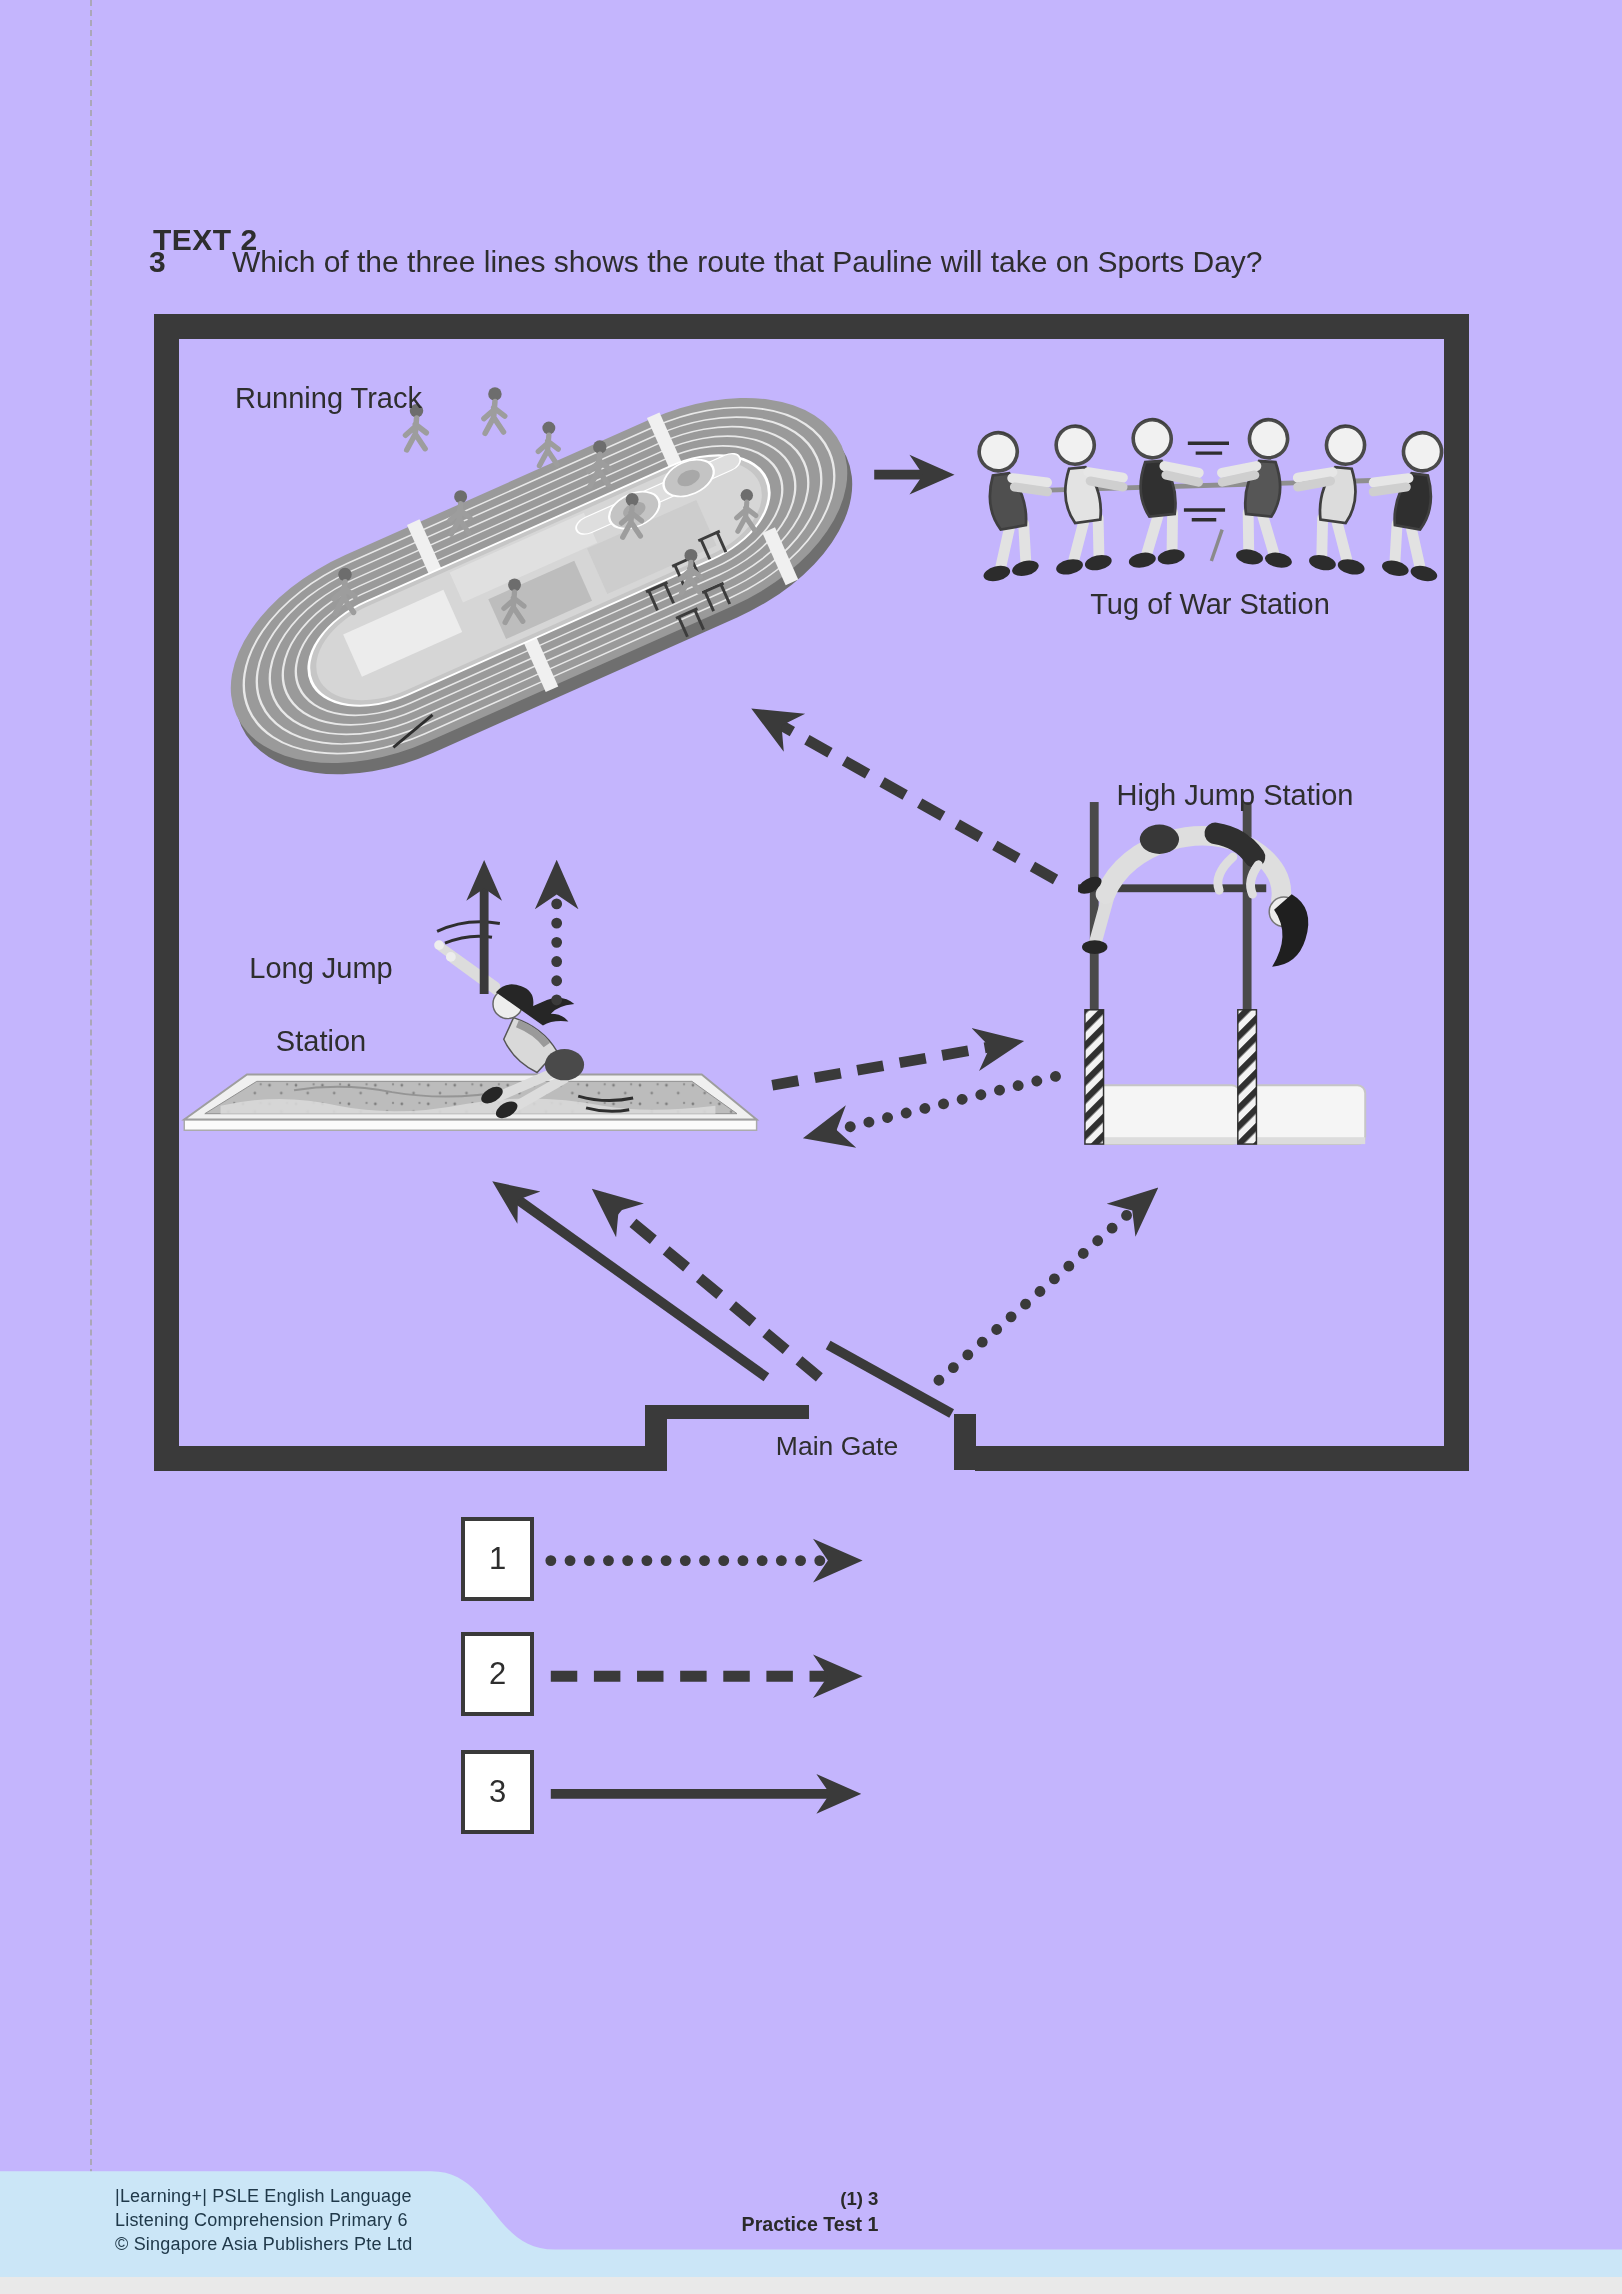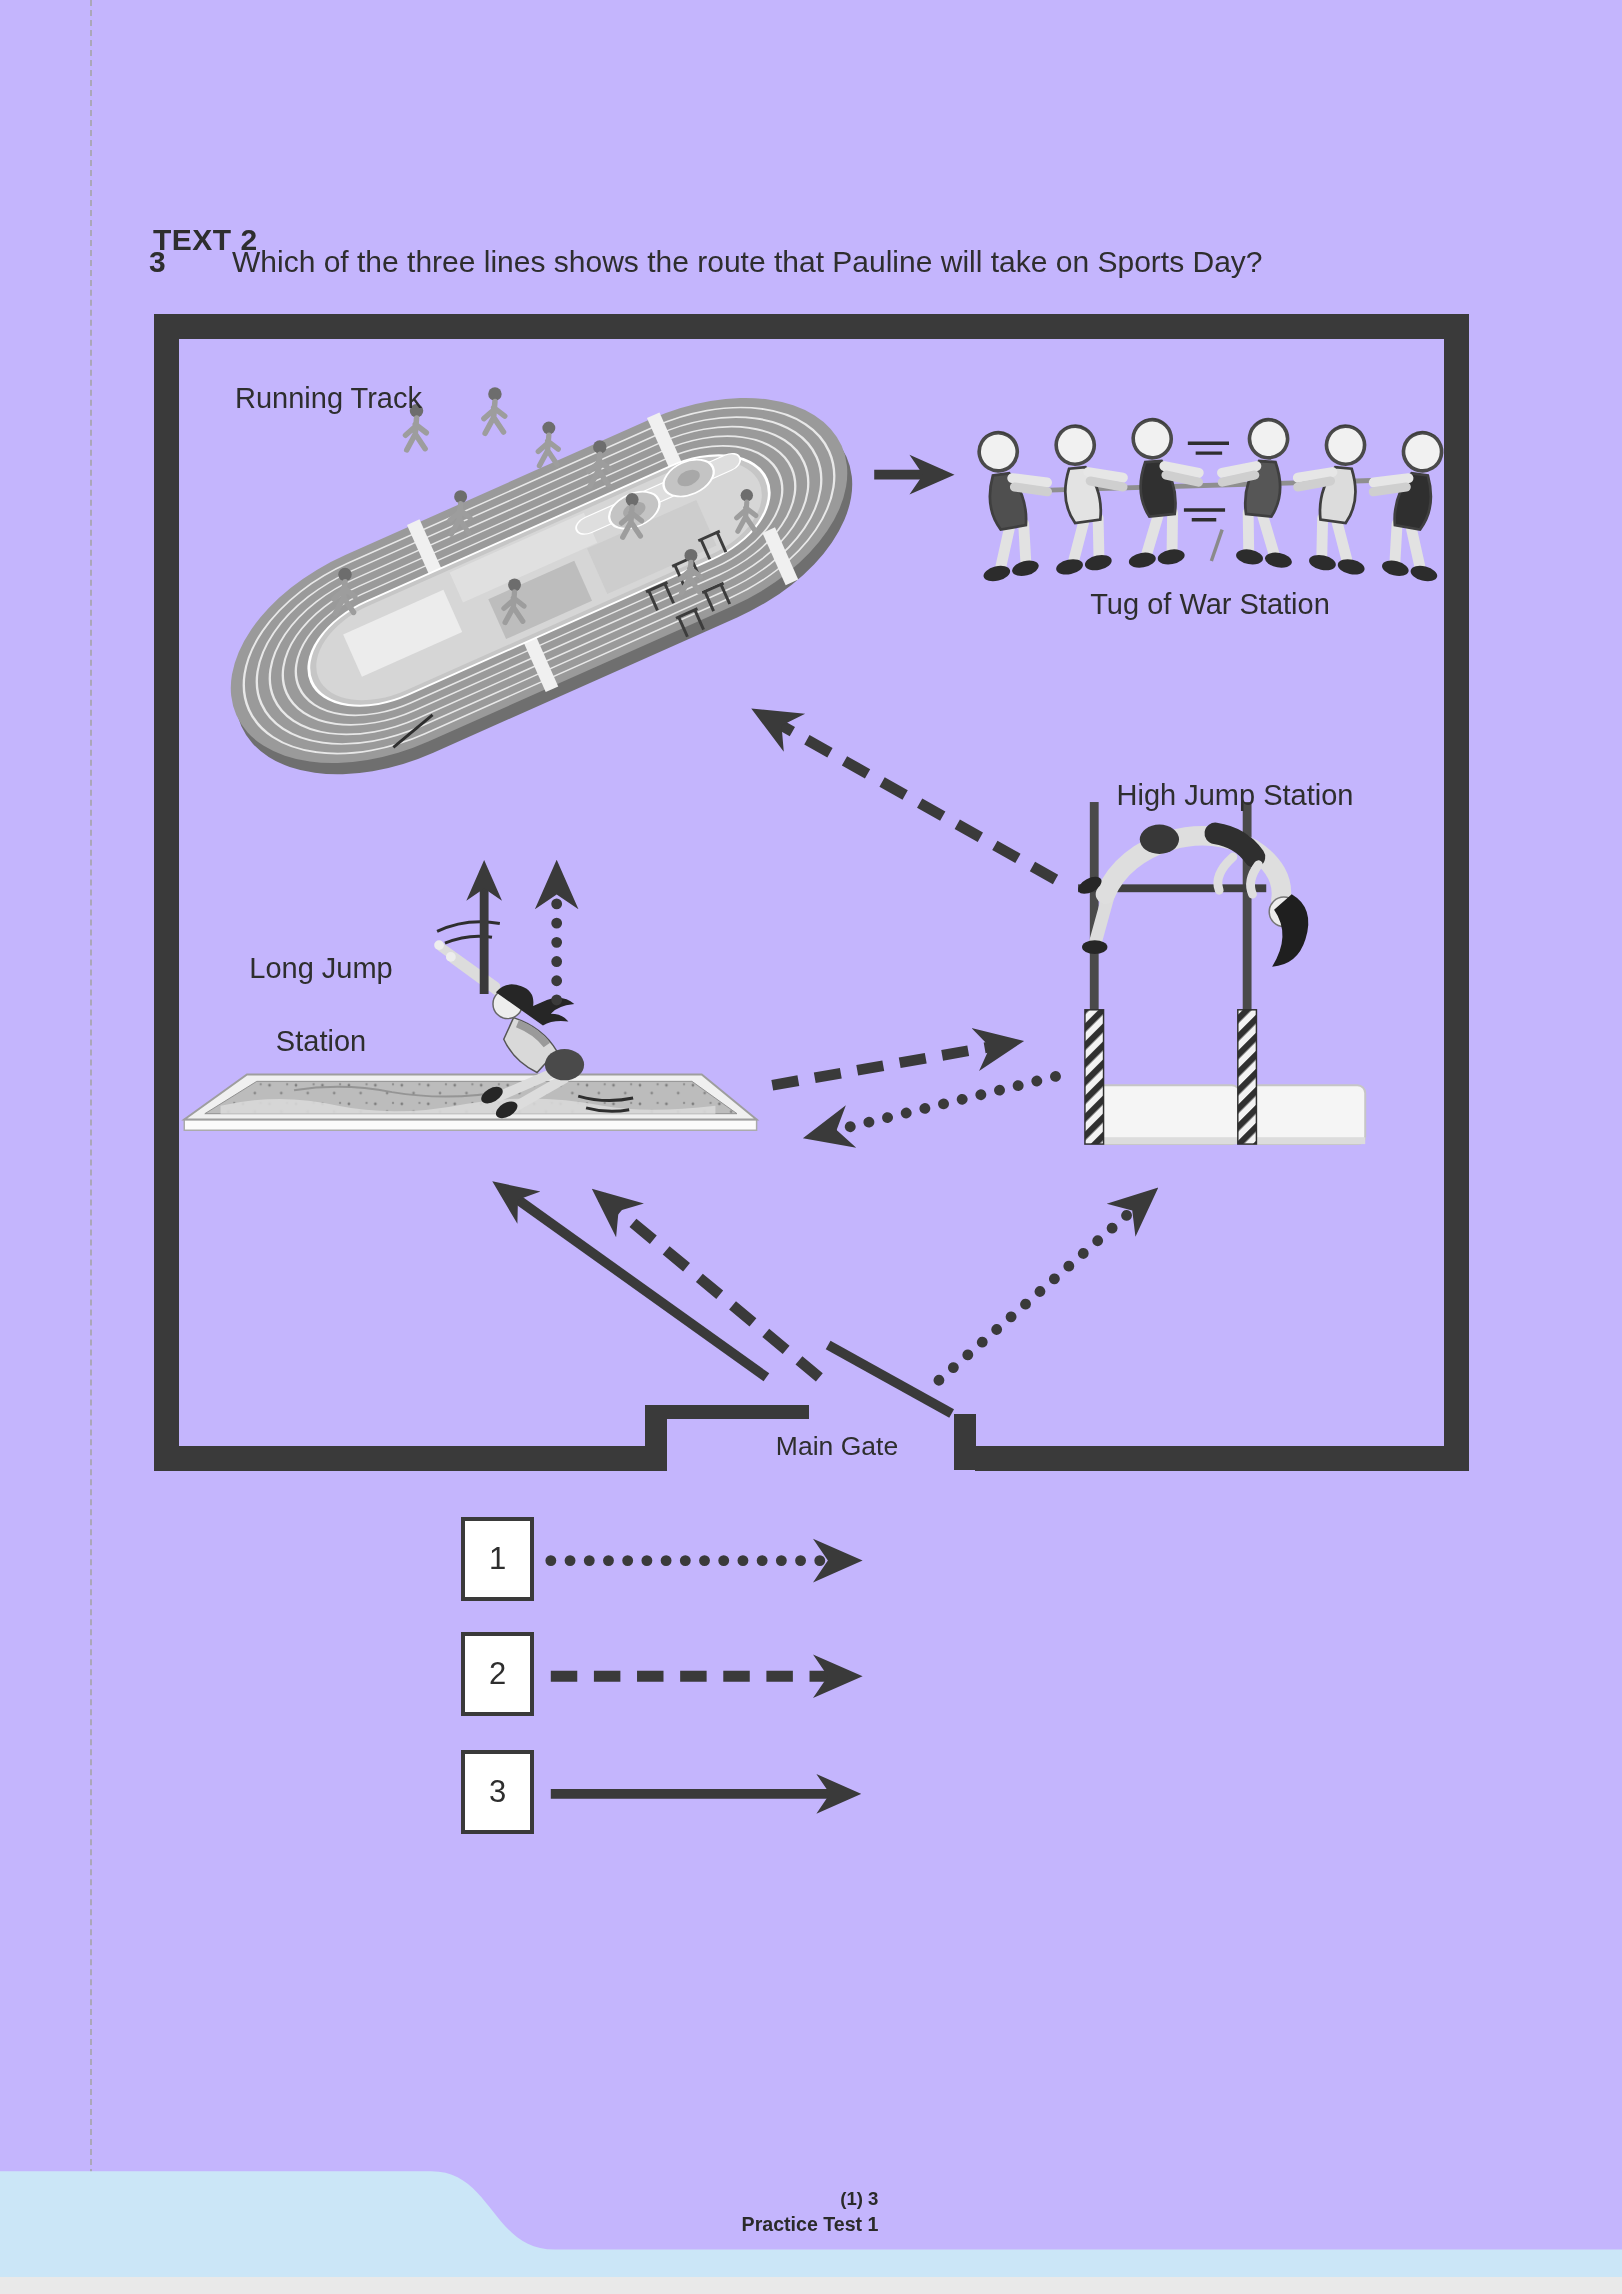--- a/index.html
+++ b/index.html
@@ -228,19 +228,24 @@
   <div class="legend-box" style="left:461px;top:1517px;">
     <span>1</span>
   </div>
   <div class="legend-box" style="left:461px;top:1632px;">
     <span>2</span>
   </div>
   <div class="legend-box" style="left:461px;top:1750px;">
     <span>3</span>
   </div>
 
+  <div class="footer-imprint">
+    <div>|Learning+| PSLE English Language</div>
+    <div>Listening Comprehension Primary 6</div>
+    <div>© Singapore Asia Publishers Pte Ltd</div>
+  </div>
   <div class="footer-center">
     <div class="footer-page">(1) 3</div>
     <div class="footer-test">Practice Test 1</div>
   </div>
 
 </div>
 
 
 </body></html>

